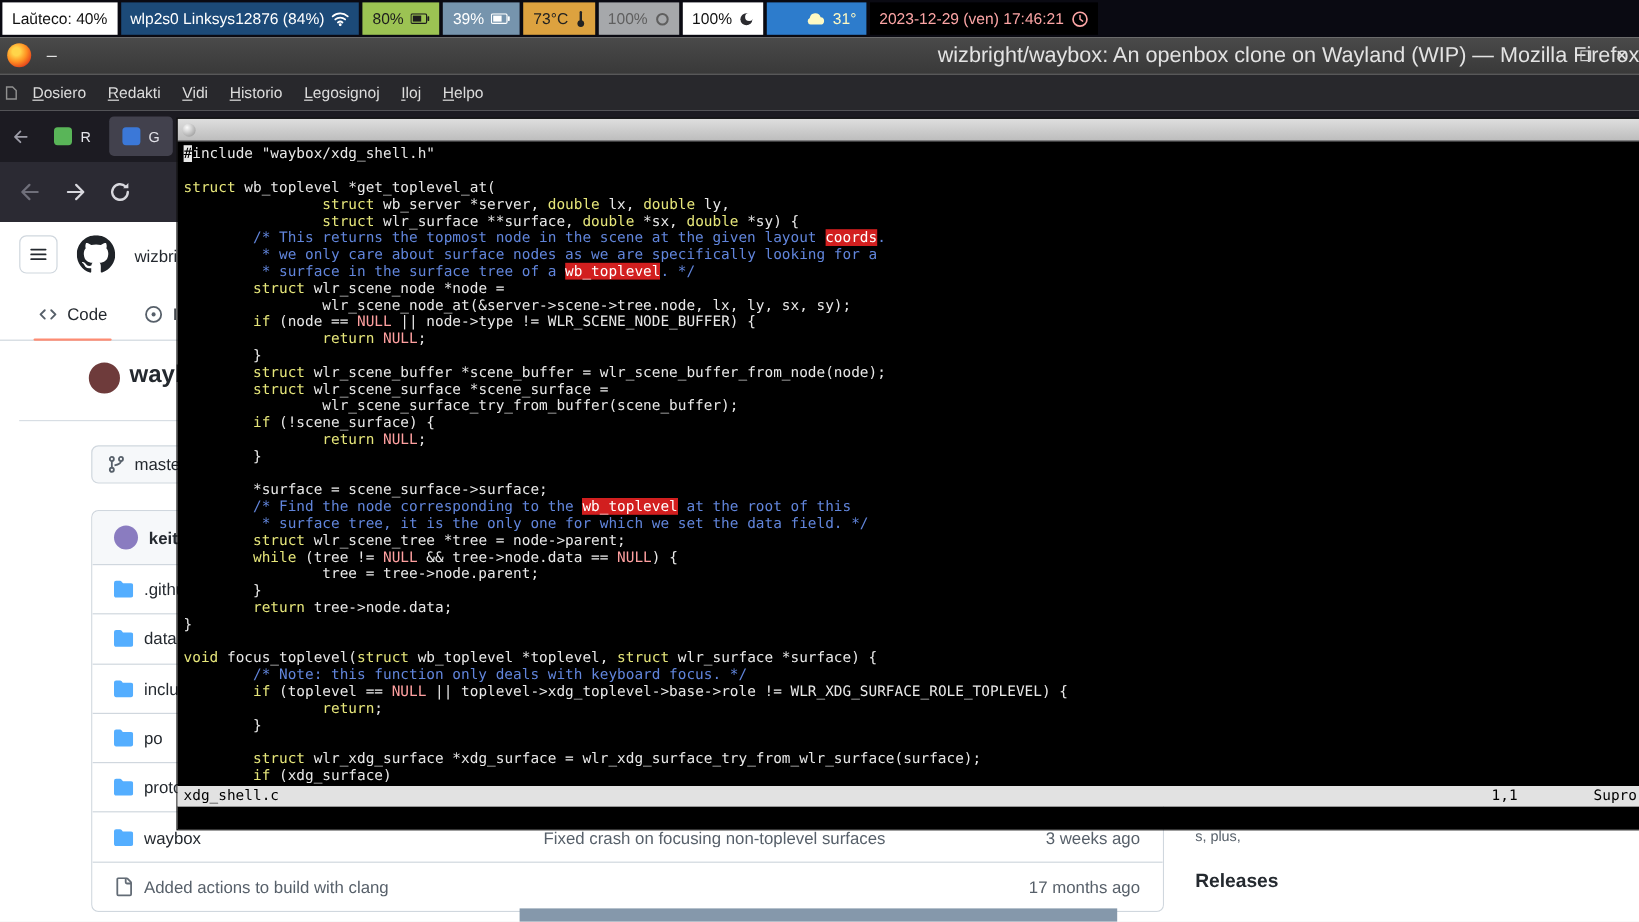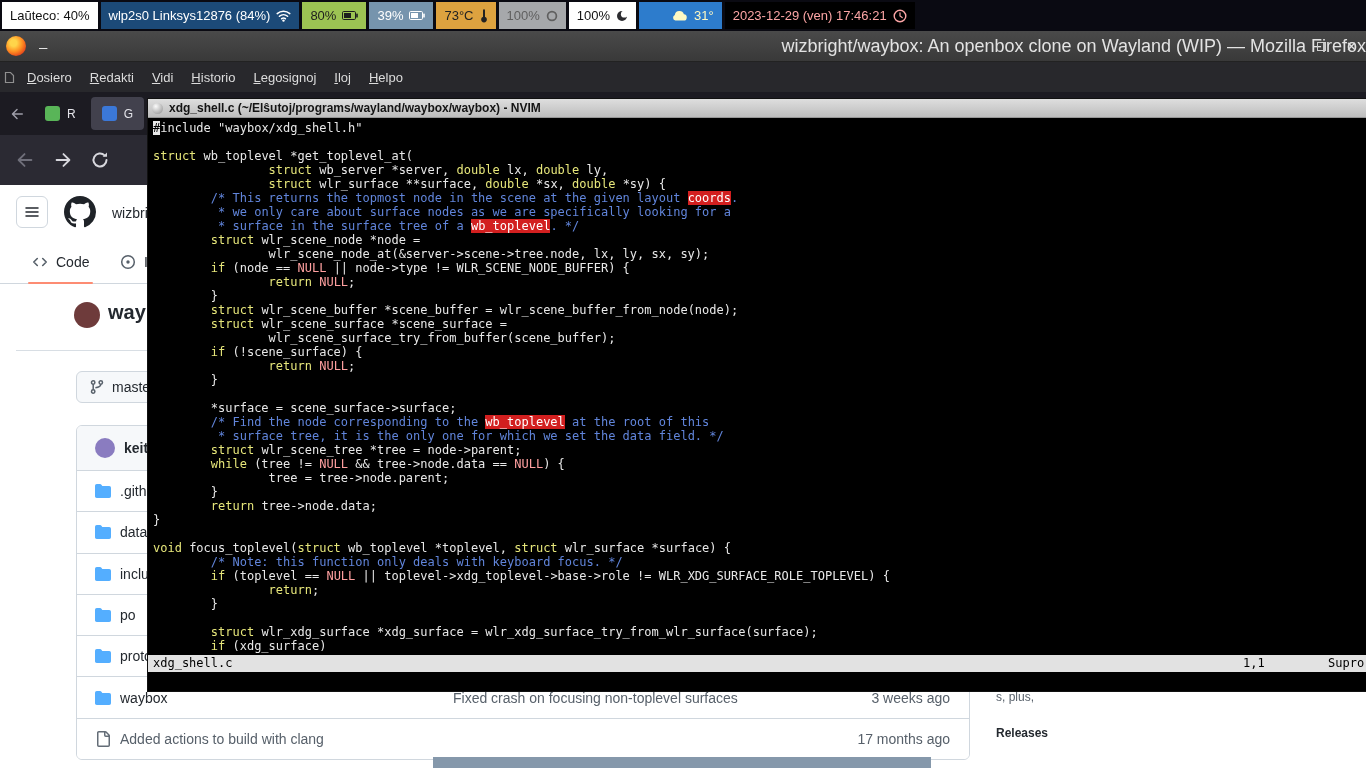--- a/index.html
+++ b/index.html
@@ -56,21 +56,21 @@
   .gh-thead{height:44px;flex:none;background:#f6f8fa;display:flex;align-items:center;gap:9px;padding:0 18px;font-size:14px;color:#24292f}
   #commit-avatar{width:20px;height:20px;border-radius:50%;background:#8a7cc0;flex:none}
   #commit-user{font-weight:600;white-space:nowrap}
   #file-rows{flex:1;display:flex;flex-direction:column}
   .gh-row{flex:1;display:flex;align-items:center;padding:0 19px 0 18px;border-top:1px solid #d0d7de;font-size:14px;background:#fff}
   .gh-fic{width:16px;margin-right:9px;display:flex;flex:none}
   .gh-fname{width:333px;color:#24292f;white-space:nowrap;flex:none}
   .gh-fmsg{flex:1;color:#57606a;white-space:nowrap;overflow:hidden}
   .gh-fage{color:#57606a;white-space:nowrap}
   #sidebar-frag{left:996px;top:505px;font-size:12px;color:#57606a;white-space:nowrap}
-  #releases-title{left:996px;top:541px;font-size:12px;font-weight:600;color:#24292f}
+  #releases-title{left:996px;top:541px;font-size:16px;font-weight:600;color:#24292f}
   #hscroll{left:433px;top:572px;width:498px;height:11px;background:#8598ab;z-index:5}
 
   
   #nvim{position:absolute;left:148px;top:99px;width:1218px;height:592px;z-index:10;outline:1px solid #111}
   .nvim-title{height:19px;background:linear-gradient(#dedede,#bdbdbd);border-bottom:1px solid #969696;display:flex;align-items:center;gap:6px;padding-left:4px;font-size:12px;font-weight:bold;color:#141414}
   .nvim-ico{width:11px;height:11px;border-radius:50%;background:radial-gradient(circle at 35% 30%,#fbfbfb,#8b8b8b);flex:none}
   #code{height:537px;background:#000;padding:3px 0 0 5px;font-family:"DejaVu Sans Mono",monospace;font-size:12px;line-height:14px;white-space:pre;overflow:hidden}
   .cl{height:14px}
   .sy-n{color:#e8e8e8}
   .sy-k{color:var(--kw,#e6e67a)}
@@ -360,21 +360,20 @@
 
       <div class="abs" id="sidebar-frag">s, plus,</div>
       <div class="abs" id="releases-title">Releases</div>
       <div class="abs" id="hscroll"></div>
     </div>
   </div>
 
   <div id="nvim">
     <div class="nvim-title">
       <span class="nvim-ico"></span>
-      <span>xdg_shell.c (~/Elŝutoj/programs/wayland/waybox/waybox) - NVIM</span>
     </div>
     <div id="code"><div class="cl"><span class="sy-cur">#</span><span class="sy-n">include "waybox/xdg_shell.h"</span></div><div class="cl">&nbsp;</div><div class="cl"><span class="sy-k">struct</span><span class="sy-n"> wb_toplevel *get_toplevel_at(</span></div><div class="cl"><span class="sy-n">                </span><span class="sy-k">struct</span><span class="sy-n"> wb_server *server, </span><span class="sy-k">double</span><span class="sy-n"> lx, </span><span class="sy-k">double</span><span class="sy-n"> ly,</span></div><div class="cl"><span class="sy-n">                </span><span class="sy-k">struct</span><span class="sy-n"> wlr_surface **surface, </span><span class="sy-k">double</span><span class="sy-n"> *sx, </span><span class="sy-k">double</span><span class="sy-n"> *sy) {</span></div><div class="cl"><span class="sy-n">        </span><span class="sy-c">/* This returns the topmost node in the scene at the given layout </span><span class="sy-sp">coords</span><span class="sy-c">.</span></div><div class="cl"><span class="sy-n">         </span><span class="sy-c">* we only care about surface nodes as we are specifically looking for a</span></div><div class="cl"><span class="sy-n">         </span><span class="sy-c">* surface in the surface tree of a </span><span class="sy-sp">wb_toplevel</span><span class="sy-c">. */</span></div><div class="cl"><span class="sy-n">        </span><span class="sy-k">struct</span><span class="sy-n"> wlr_scene_node *node =</span></div><div class="cl"><span class="sy-n">                wlr_scene_node_at(&amp;server-&gt;scene-&gt;tree.node, lx, ly, sx, sy);</span></div><div class="cl"><span class="sy-n">        </span><span class="sy-k">if</span><span class="sy-n"> (node == </span><span class="sy-cn">NULL</span><span class="sy-n"> || node-&gt;type != WLR_SCENE_NODE_BUFFER) {</span></div><div class="cl"><span class="sy-n">                </span><span class="sy-k">return</span><span class="sy-n"> </span><span class="sy-cn">NULL</span><span class="sy-n">;</span></div><div class="cl"><span class="sy-n">        }</span></div><div class="cl"><span class="sy-n">        </span><span class="sy-k">struct</span><span class="sy-n"> wlr_scene_buffer *scene_buffer = wlr_scene_buffer_from_node(node);</span></div><div class="cl"><span class="sy-n">        </span><span class="sy-k">struct</span><span class="sy-n"> wlr_scene_surface *scene_surface =</span></div><div class="cl"><span class="sy-n">                wlr_scene_surface_try_from_buffer(scene_buffer);</span></div><div class="cl"><span class="sy-n">        </span><span class="sy-k">if</span><span class="sy-n"> (!scene_surface) {</span></div><div class="cl"><span class="sy-n">                </span><span class="sy-k">return</span><span class="sy-n"> </span><span class="sy-cn">NULL</span><span class="sy-n">;</span></div><div class="cl"><span class="sy-n">        }</span></div><div class="cl">&nbsp;</div><div class="cl"><span class="sy-n">        *surface = scene_surface-&gt;surface;</span></div><div class="cl"><span class="sy-n">        </span><span class="sy-c">/* Find the node corresponding to the </span><span class="sy-sp">wb_toplevel</span><span class="sy-c"> at the root of this</span></div><div class="cl"><span class="sy-n">         </span><span class="sy-c">* surface tree, it is the only one for which we set the data field. */</span></div><div class="cl"><span class="sy-n">        </span><span class="sy-k">struct</span><span class="sy-n"> wlr_scene_tree *tree = node-&gt;parent;</span></div><div class="cl"><span class="sy-n">        </span><span class="sy-k">while</span><span class="sy-n"> (tree != </span><span class="sy-cn">NULL</span><span class="sy-n"> &amp;&amp; tree-&gt;node.data == </span><span class="sy-cn">NULL</span><span class="sy-n">) {</span></div><div class="cl"><span class="sy-n">                tree = tree-&gt;node.parent;</span></div><div class="cl"><span class="sy-n">        }</span></div><div class="cl"><span class="sy-n">        </span><span class="sy-k">return</span><span class="sy-n"> tree-&gt;node.data;</span></div><div class="cl"><span class="sy-n">}</span></div><div class="cl">&nbsp;</div><div class="cl"><span class="sy-k">void</span><span class="sy-n"> focus_toplevel(</span><span class="sy-k">struct</span><span class="sy-n"> wb_toplevel *toplevel, </span><span class="sy-k">struct</span><span class="sy-n"> wlr_surface *surface) {</span></div><div class="cl"><span class="sy-n">        </span><span class="sy-c">/* Note: this function only deals with keyboard focus. */</span></div><div class="cl"><span class="sy-n">        </span><span class="sy-k">if</span><span class="sy-n"> (toplevel == </span><span class="sy-cn">NULL</span><span class="sy-n"> || toplevel-&gt;xdg_toplevel-&gt;base-&gt;role != WLR_XDG_SURFACE_ROLE_TOPLEVEL) {</span></div><div class="cl"><span class="sy-n">                </span><span class="sy-k">return</span><span class="sy-n">;</span></div><div class="cl"><span class="sy-n">        }</span></div><div class="cl">&nbsp;</div><div class="cl"><span class="sy-n">        </span><span class="sy-k">struct</span><span class="sy-n"> wlr_xdg_surface *xdg_surface = wlr_xdg_surface_try_from_wlr_surface(surface);</span></div><div class="cl"><span class="sy-n">        </span><span class="sy-k">if</span><span class="sy-n"> (xdg_surface)</span></div></div>
     <div class="statusline">
       <span class="sl-file">xdg_shell.c</span>
       <span class="sl-ruler">1,1</span>
       <span class="sl-pos">Supro</span>
     </div>
     <div class="cmdline"></div>
   </div>
 

